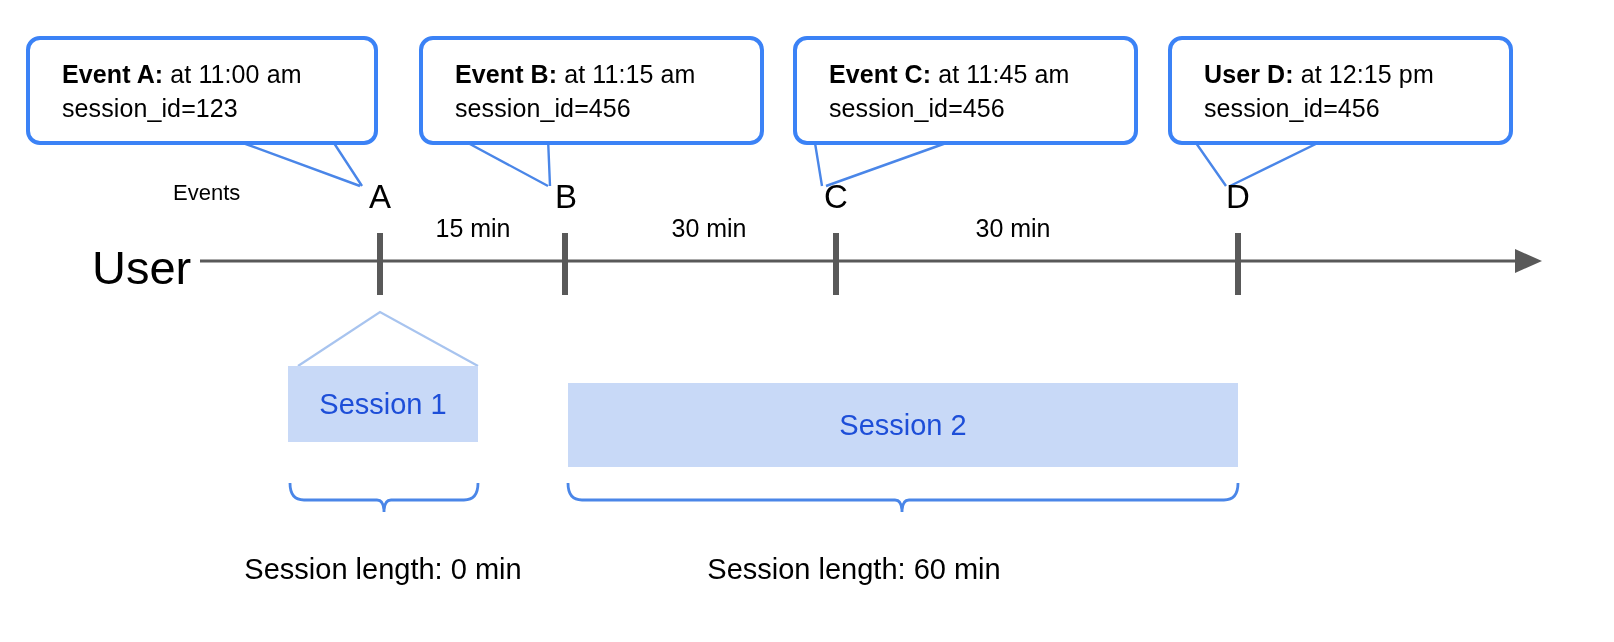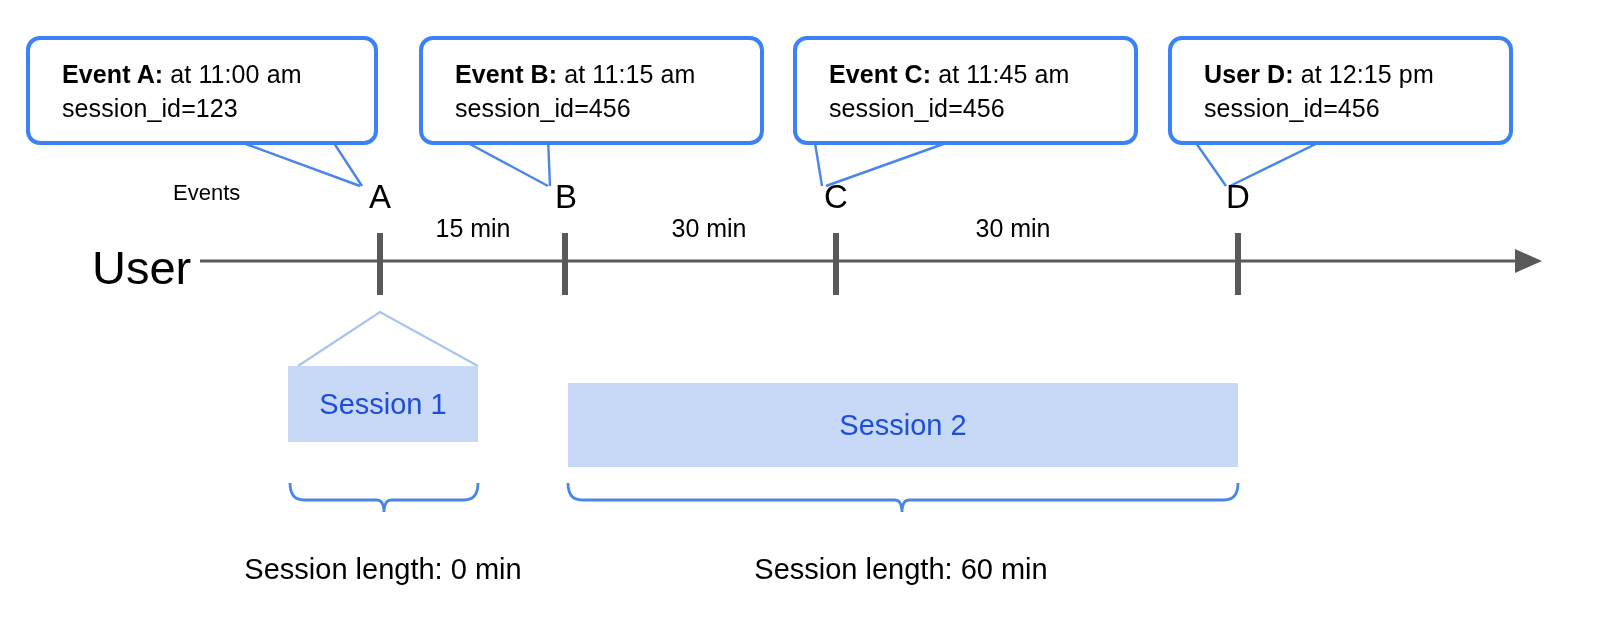--- a/index.html
+++ b/index.html
@@ -153,15 +153,15 @@
   <div class="gap-label" style="left:473px; top:214px;">15 min</div>
   <div class="gap-label" style="left:709px; top:214px;">30 min</div>
   <div class="gap-label" style="left:1013px; top:214px;">30 min</div>
 
   <div class="session-bar" style="left:288px; top:366px; width:190px; height:76px;">Session 1</div>
 
   <div class="session-bar" style="left:568px; top:358px; width:670px; height:84px;margin-top:25px;">Session 2</div>
 
   <div class="session-length" style="left:383px; top:553px;">Session length: 0 min</div>
 
-  <div class="session-length" style="left:901px; top:553px;">Session length: 60 min</div>
+  <div class="session-length" style="left:854px; top:553px;">Session length: 60 min</div>
 
 </div>
 
 </body></html>

